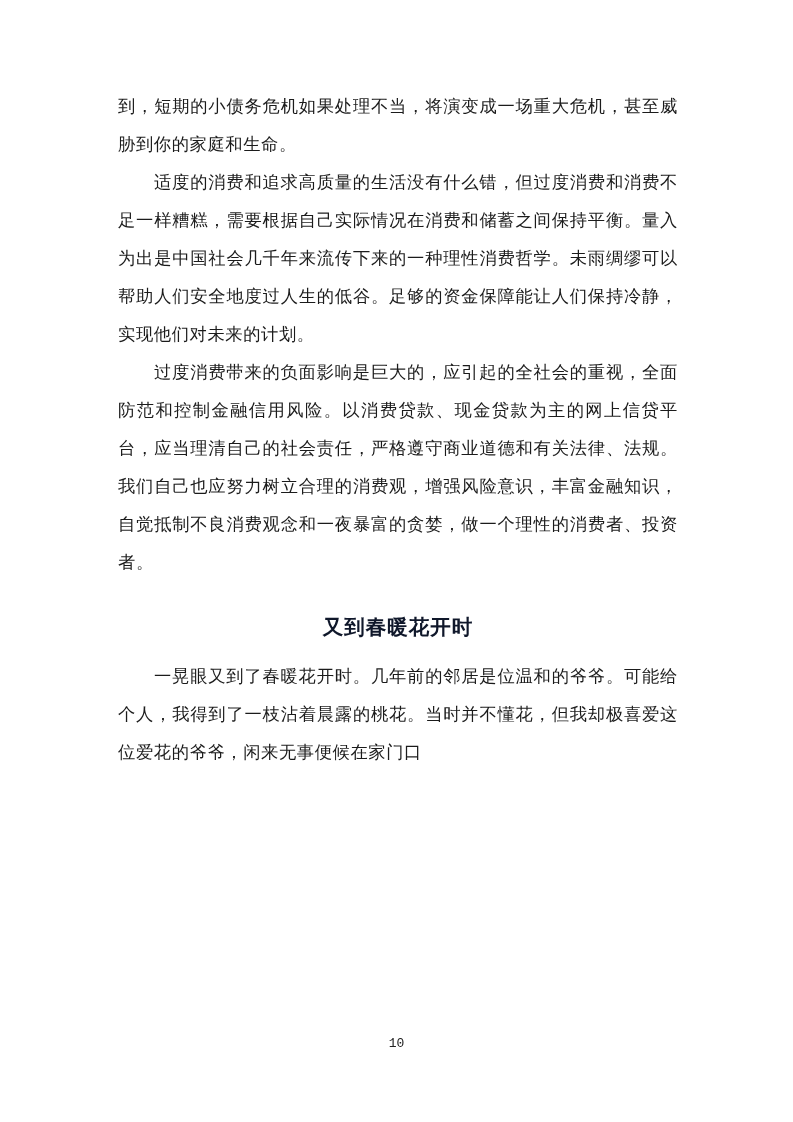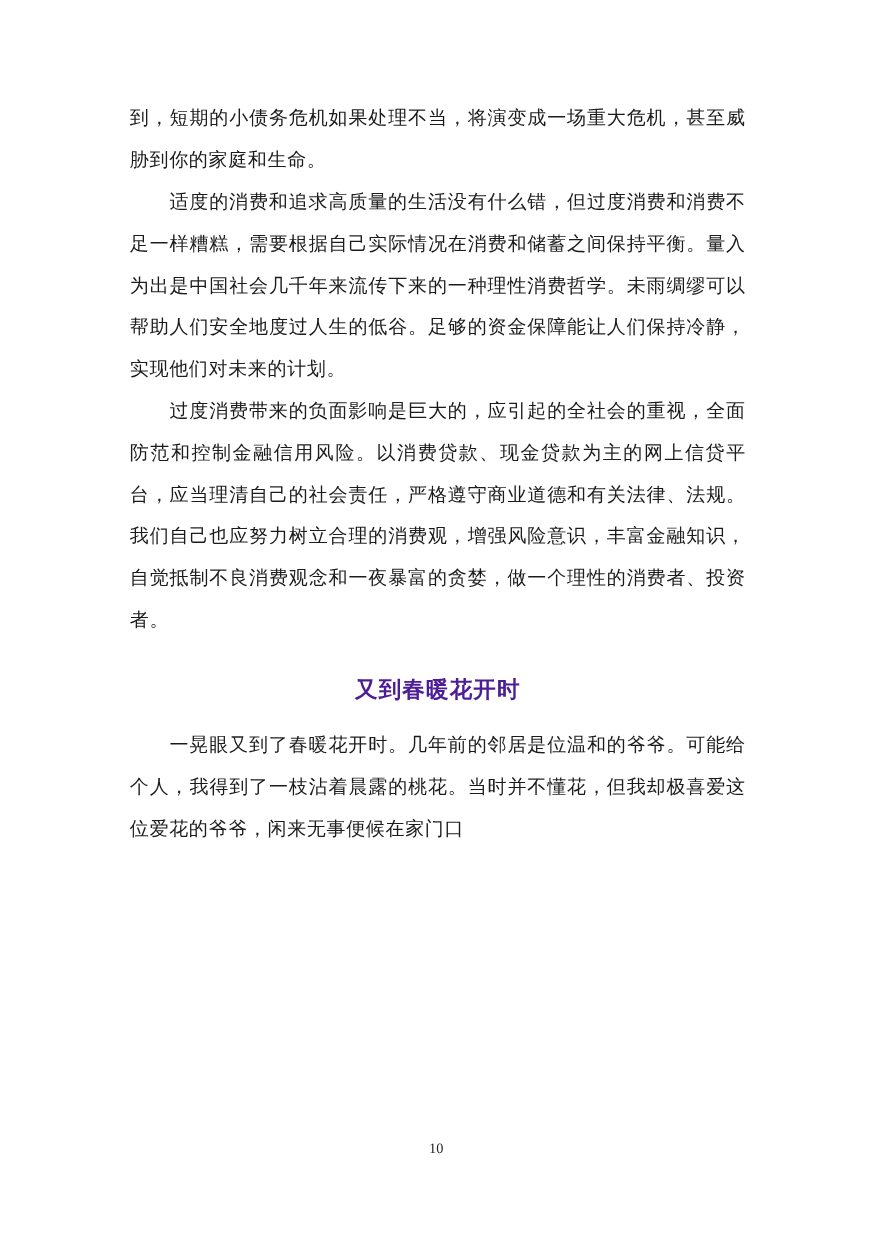--- a/index.html
+++ b/index.html
@@ -19,21 +19,21 @@
     overflow: hidden;
     box-sizing: border-box;
   }
   .content {
     position: absolute;
     left: 118px;
     top: 88px;
     width: 560px;
   }
   .para {
-    font-family: Liberation Sans, sans-serif;
+    font-family: Liberation Serif, serif;
     font-size: 17.3px;
     line-height: 38px;
     color: #1b1b1b;
     text-align: justify;
     text-justify: inter-ideograph;
     letter-spacing: 0.6px;
     margin: 0;
     text-indent: 0;
   }
   .para.indent {
@@ -47,32 +47,32 @@
     text-align: right;
     letter-spacing: 0.6px;
     margin: 0;
     padding-right: 4px;
   }
   .section-title {
     font-family: "DejaVu Sans", "Liberation Sans", sans-serif;
     font-weight: bold;
     font-size: 20.5px;
     line-height: 38px;
-    color: #4c1d95;
+    color: #0f172a;
     text-align: center;
     letter-spacing: 1px;
     margin: 26px 0 12px 0;
   }
   .page-number {
     position: absolute;
     left: 0;
     right: 0;
     top: 1036px;
     text-align: center;
-    font-family: Liberation Serif, serif;
+    font-family: Liberation Mono, monospace;
     font-size: 13px;
     color: #222222;
   }
 </style>
 </head>
 <body>
 
 <div class="page">
   <div class="content">
 

